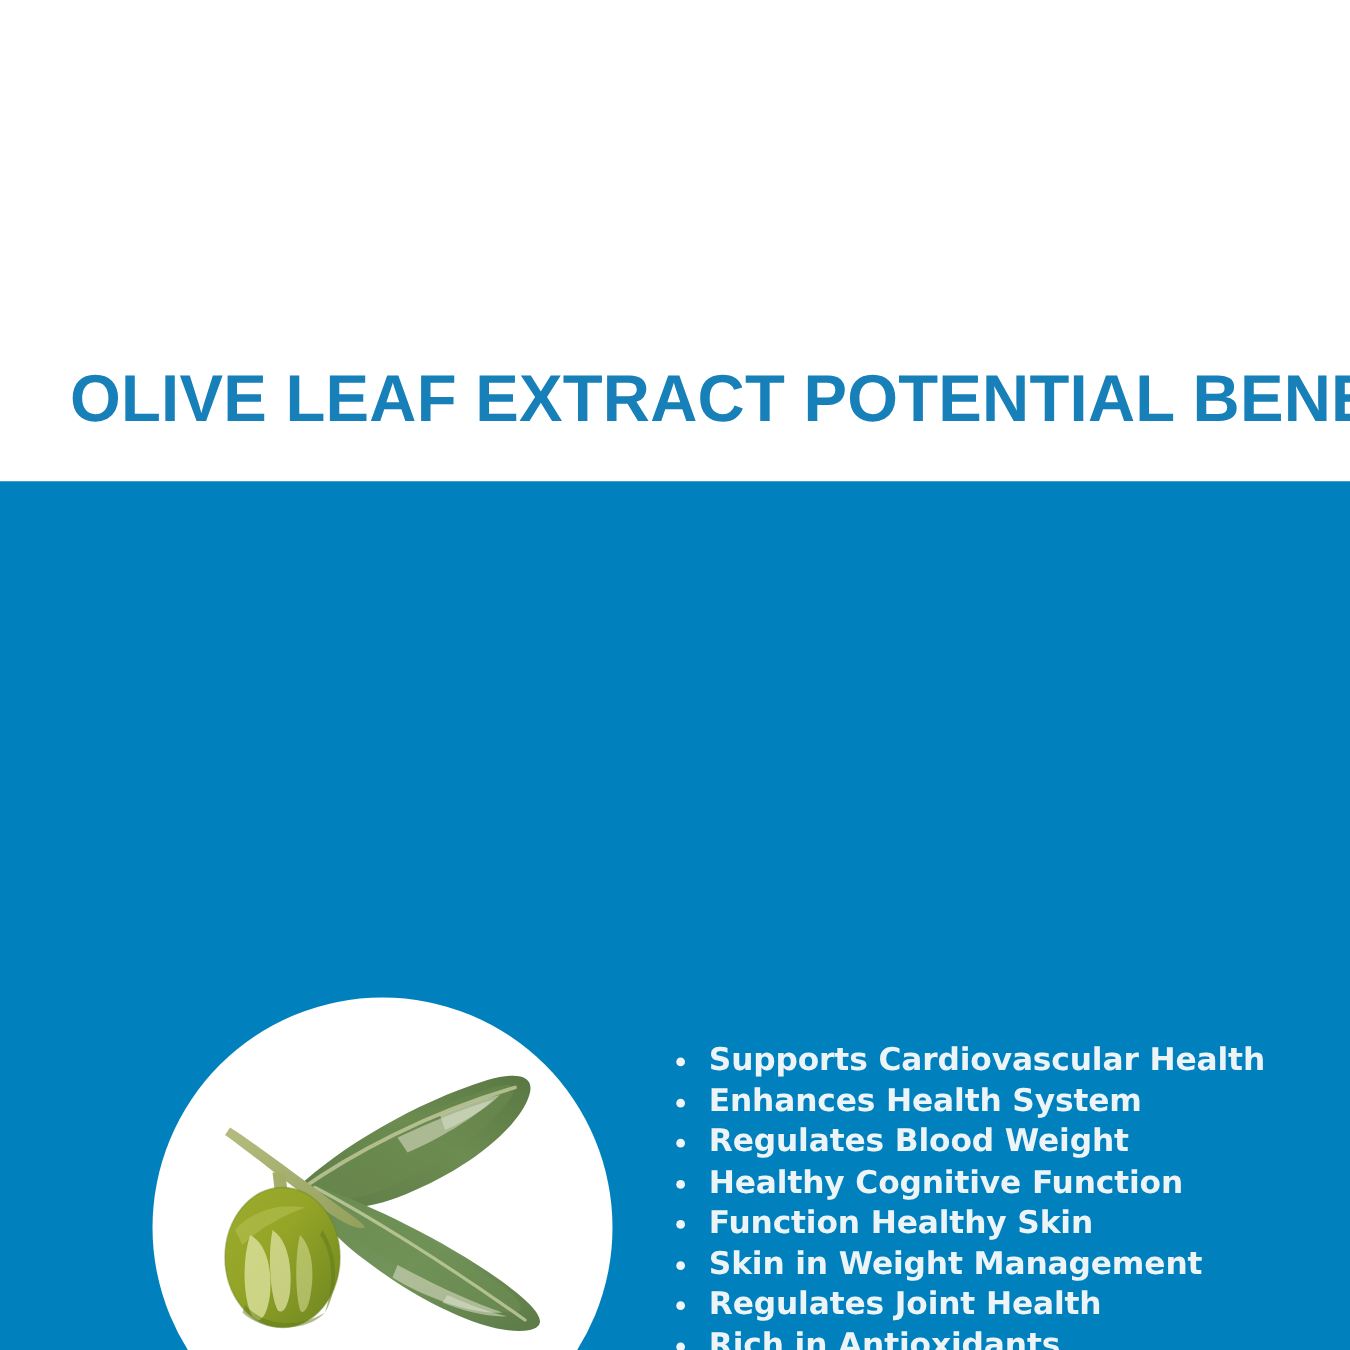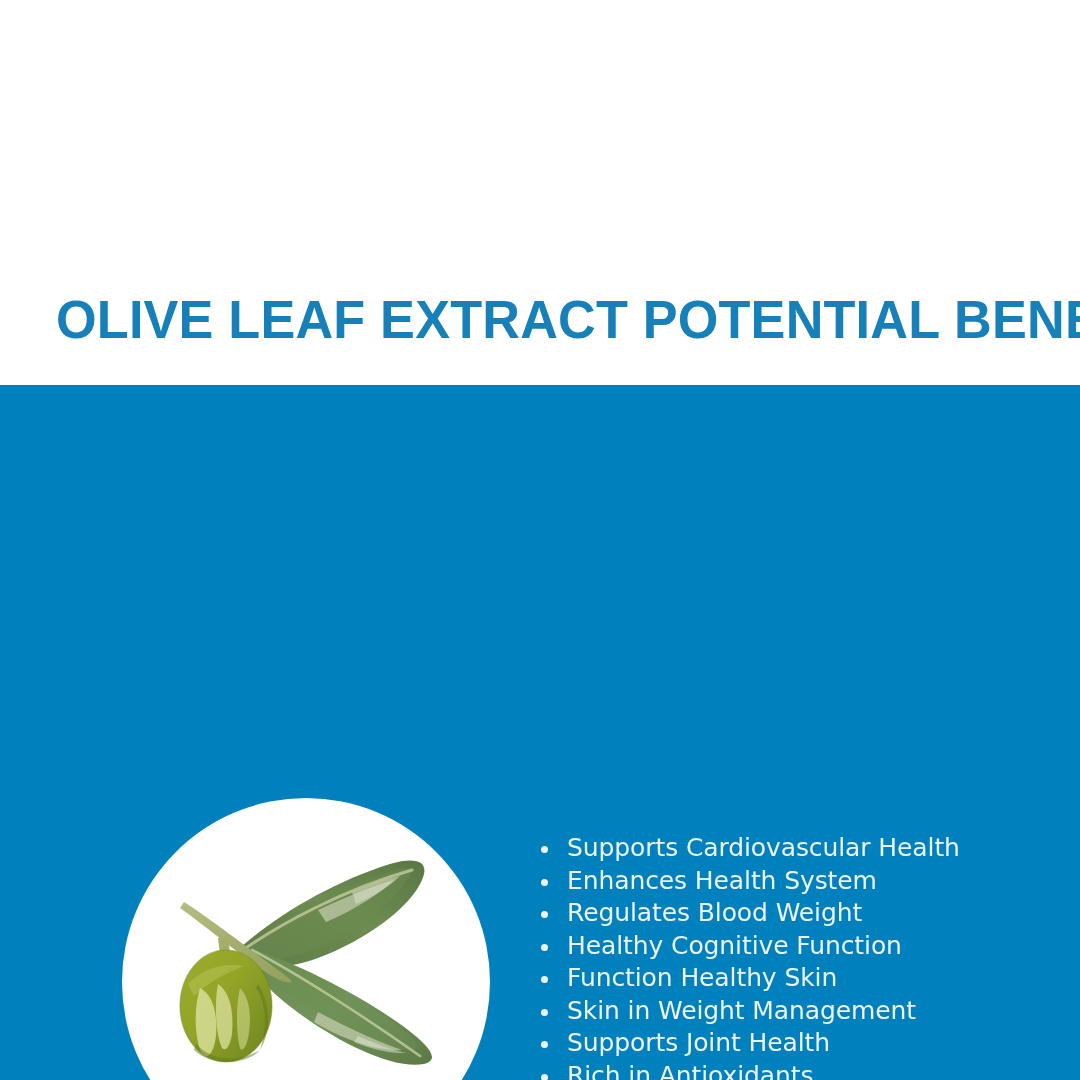--- a/index.html
+++ b/index.html
@@ -110,20 +110,21 @@
     top: 14px;
     width: 7px;
     height: 7px;
     border-radius: 50%;
     background: #F0F6F8;
   }
 
   .benefit-label {
     display: inline-block;
     vertical-align: top;
+    font-weight: bold;
   }
 </style>
 </head>
 <body>
 
 <div id="poster">
 
   <div id="header-band">
     <h1 id="poster-title">OLIVE LEAF EXTRACT POTENTIAL BENEFITS</h1>
   </div>
@@ -217,21 +218,21 @@
       <li class="benefit-item">
         <span class="benefit-bullet"></span>
         <span class="benefit-label">Function Healthy Skin</span>
       </li>
       <li class="benefit-item">
         <span class="benefit-bullet"></span>
         <span class="benefit-label">Skin in Weight Management</span>
       </li>
       <li class="benefit-item">
         <span class="benefit-bullet"></span>
-        <span class="benefit-label">Supports Joint Health</span>
+        <span class="benefit-label">Regulates Joint Health</span>
       </li>
       <li class="benefit-item">
         <span class="benefit-bullet"></span>
         <span class="benefit-label">Rich in Antioxidants</span>
       </li>
 
     </ul>
 
   </div>
 </div>

